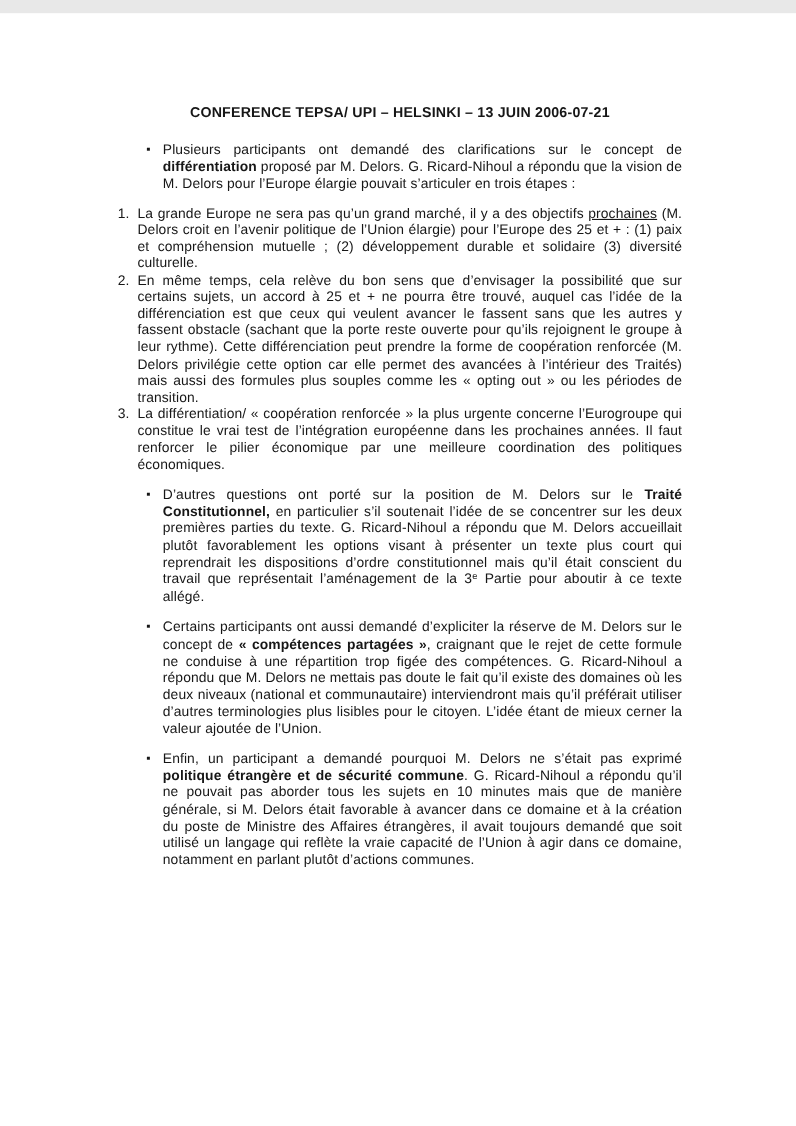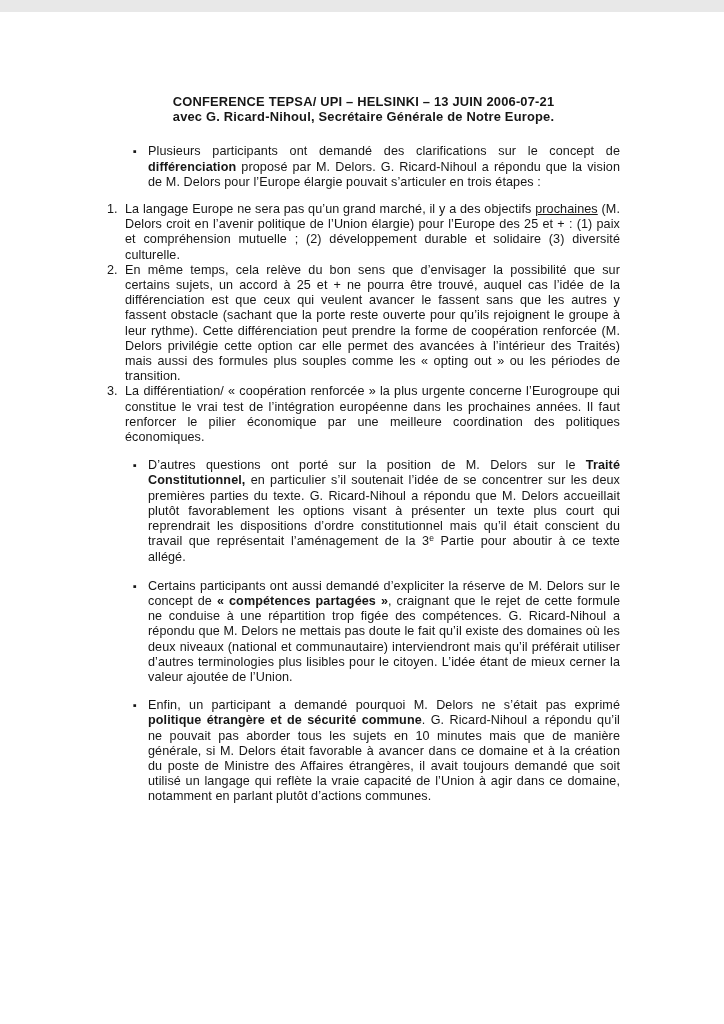--- a/index.html
+++ b/index.html
@@ -61,31 +61,30 @@
   }
 </style>
 </head>
 <body>
 
 <div class="page">
   <div class="content">
 
     <div class="doc-header">
       <div>CONFERENCE TEPSA/ UPI – HELSINKI – 13 JUIN 2006-07-21</div>
-      <div>avec G. Ricard-Nihoul, Secrétaire Générale de Notre Europe.</div>
     </div>
 
     <div class="para bullet gap-lg after">
       <span class="marker">▪</span>
-      <div class="ptext"><span>Plusieurs participants ont demandé des clarifications sur le concept de </span><span class="b">différenciation</span><span> proposé par M. Delors. G. Ricard-Nihoul a répondu que la vision de M. Delors pour l’Europe élargie pouvait s’articuler en trois étapes&nbsp;:</span></div>
+      <div class="ptext"><span>Plusieurs participants ont demandé des clarifications sur le concept de </span><span class="b">différentiation</span><span> proposé par M. Delors. G. Ricard-Nihoul a répondu que la vision de M. Delors pour l’Europe élargie pouvait s’articuler en trois étapes&nbsp;:</span></div>
     </div>
 
     <div class="para numbered">
       <span class="marker">1.</span>
-      <div class="ptext"><span>La langage Europe ne sera pas qu’un grand marché, il y a des objectifs </span><span class="u">prochaines</span><span> (M. Delors croit en l’avenir politique de l’Union élargie) pour l’Europe des 25 et +&nbsp;: (1) paix et compréhension mutuelle&nbsp;; (2) développement durable et solidaire (3) diversité culturelle.</span></div>
+      <div class="ptext"><span>La grande Europe ne sera pas qu’un grand marché, il y a des objectifs </span><span class="u">prochaines</span><span> (M. Delors croit en l’avenir politique de l’Union élargie) pour l’Europe des 25 et +&nbsp;: (1) paix et compréhension mutuelle&nbsp;; (2) développement durable et solidaire (3) diversité culturelle.</span></div>
     </div>
 
     <div class="para numbered">
       <span class="marker">2.</span>
       <div class="ptext"><span>En même temps, cela relève du bon sens que d’envisager la possibilité que sur certains sujets, un accord à 25 et + ne pourra être trouvé, auquel cas l’idée de la différenciation est que ceux qui veulent avancer le fassent sans que les autres y fassent obstacle (sachant que la porte reste ouverte pour qu’ils rejoignent le groupe à leur rythme). Cette différenciation peut prendre la forme de coopération renforcée (M. Delors privilégie cette option car elle permet des avancées à l’intérieur des Traités) mais aussi des formules plus souples comme les «&nbsp;opting out&nbsp;» ou les périodes de transition.</span></div>
     </div>
 
     <div class="para numbered">
       <span class="marker">3.</span>
       <div class="ptext"><span>La différentiation/ «&nbsp;coopération renforcée&nbsp;» la plus urgente concerne l’Eurogroupe qui constitue le vrai test de l’intégration européenne dans les prochaines années. Il faut renforcer le pilier économique par une meilleure coordination des politiques économiques.</span></div>

